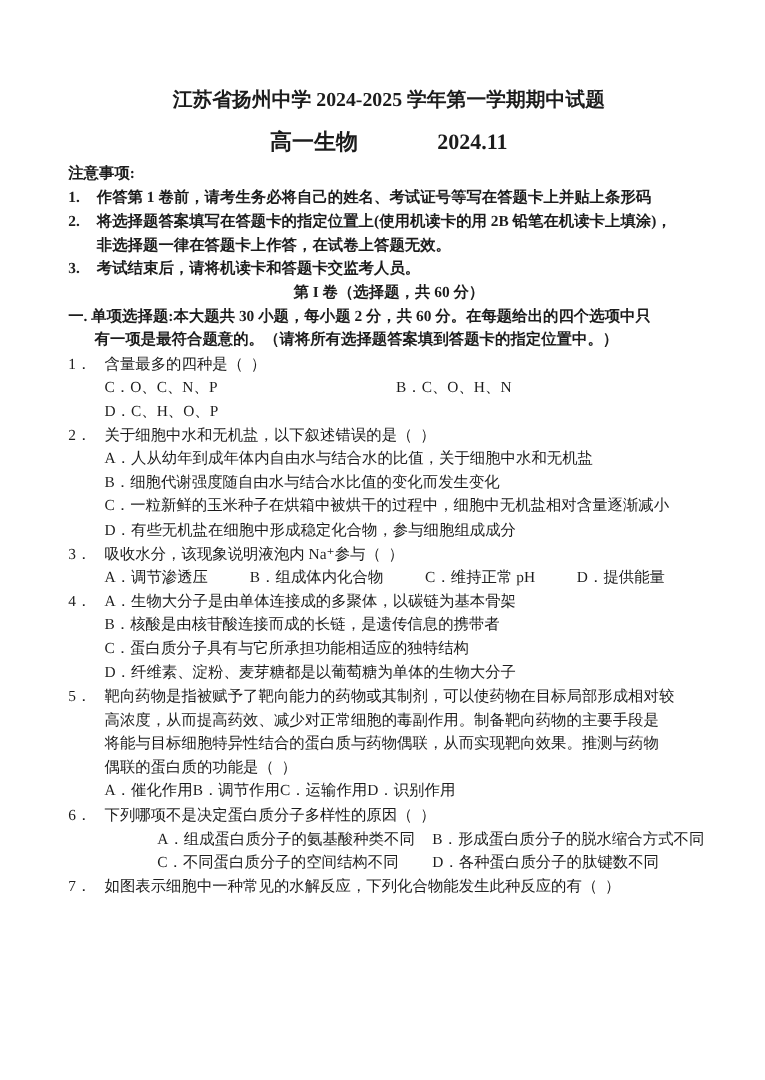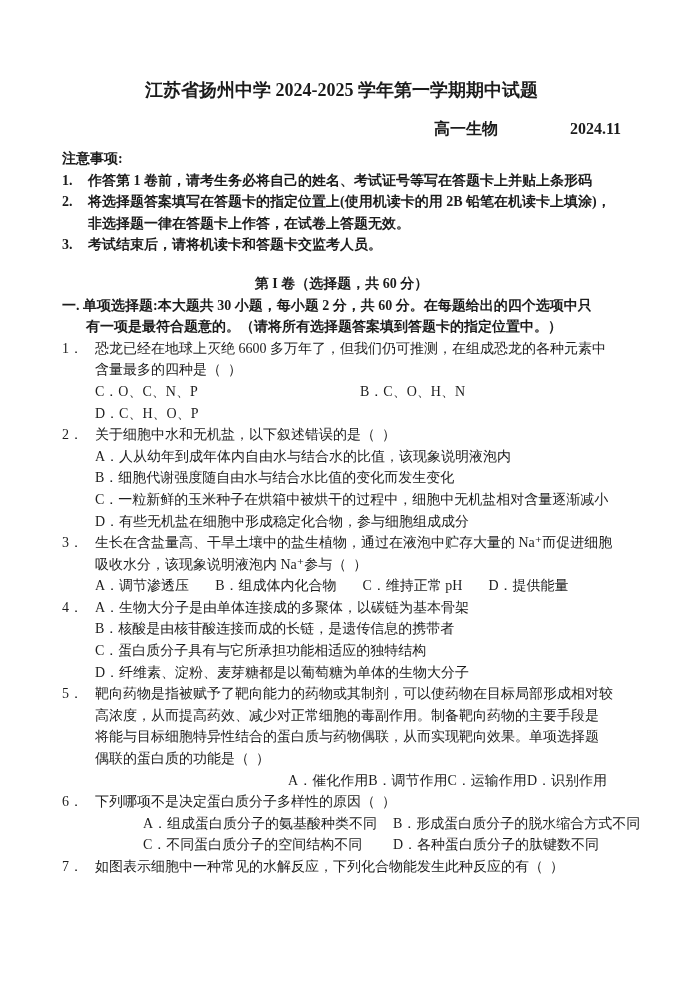--- a/index.html
+++ b/index.html
@@ -8,38 +8,38 @@
     background: #ffffff;
   }
   body {
     width: 695px;
     height: 982px;
     overflow: hidden;
     color: #1c1c1c;
     font-family: "Liberation Serif", "DejaVu Serif", serif;
   }
   .doc {
-    padding: 78px 74px 0 62px;
+    padding: 78px 50px 0 62px;
     font-size: 14px;
     line-height: 21.6px;
   }
   .bold { font-weight: bold; }
   .title {
     text-align: center;
     font-size: 18px;
     line-height: 24px;
     font-weight: bold;
     white-space: nowrap;
   }
   .subtitle {
     margin-top: 16px;
     display: flex;
-    justify-content: flex-end;
+    justify-content: center;
     gap: 72px;
-    font-size: 16px;
+    font-size: 20px;
     line-height: 22px;
     font-weight: bold;
   }
   .meta {
     margin-top: 36px;
     text-align: center;
     font-weight: bold;
     line-height: 20px;
   }
   .notice { margin-top: 8px; }
@@ -48,21 +48,20 @@
   .hang .no {
     flex: none;
     width: 26px;
     white-space: pre;
   }
   .hang .body { flex: 1; min-width: 0; }
   .center-heading {
     text-align: center;
     font-weight: bold;
     white-space: pre;
-    margin-top: 17px;
   }
   .intro-indent { padding-left: 24px; }
   .q { display: flex; }
   .q .no {
     flex: none;
     width: 33px;
     white-space: pre;
   }
   .q-body { flex: 1; min-width: 0; }
   .opt-line { white-space: pre; }
@@ -72,26 +71,26 @@
     white-space: pre;
   }
   .opts-grid6 {
     display: grid;
     grid-template-columns: 250px auto;
     white-space: pre;
     margin-left: 48px;
   }
   .opts-inline {
     display: flex;
-    gap: 26px;
+    gap: 38px;
     white-space: pre;
   }
   .opts-spread {
     display: flex;
-    justify-content: flex-end;
+    justify-content: flex-start;
     padding-right: 14px;
     white-space: pre;
   }
 </style>
 </head>
 <body>
 
 <div class="doc">
 
   <div class="title">江苏省扬州中学 2024-2025 学年第一学期期中试题</div>
@@ -128,45 +127,43 @@
     </div>
   </div>
 
   <div class="center-heading">第 I 卷（选择题，共 60 分）</div>
   <div class="line bold">一. 单项选择题:本大题共 30 小题，每小题 2 分，共 60 分。在每题给出的四个选项中只</div>
   <div class="line bold intro-indent">有一项是最符合题意的。（请将所有选择题答案填到答题卡的指定位置中。）</div>
 
   <div class="q">
     <span class="no">1．</span>
     <div class="q-body">
-      <div class="line">恐龙已经在地球上灭绝 6600 多万年了，但我们仍可推测，在组成恐龙的各种元素中</div>
       <div class="line">含量最多的四种是（  ）</div>
       <div class="opts-grid1">
         <div>C．O、C、N、P</div>
         <div>B．C、O、H、N</div>
         <div>D．C、H、O、P</div>
       </div>
     </div>
   </div>
 
   <div class="q">
     <span class="no">2．</span>
     <div class="q-body">
       <div class="line">关于细胞中水和无机盐，以下叙述错误的是（  ）</div>
-      <div class="opt-line">A．人从幼年到成年体内自由水与结合水的比值，该现象说明液泡内</div>
+      <div class="opt-line">A．人从幼年到成年体内自由水与结合水的比值，关于细胞中水和无机盐</div>
       <div class="opt-line">B．细胞代谢强度随自由水与结合水比值的变化而发生变化</div>
       <div class="opt-line">C．一粒新鲜的玉米种子在烘箱中被烘干的过程中，细胞中无机盐相对含量逐渐减小</div>
       <div class="opt-line">D．有些无机盐在细胞中形成稳定化合物，参与细胞组成成分</div>
     </div>
   </div>
 
   <div class="q">
     <span class="no">3．</span>
     <div class="q-body">
-      <div class="line">生长在含盐量高、干旱土壤中的盐生植物，通过在液泡中贮存大量的 Na⁺而促进细胞</div>
       <div class="line">吸收水分，该现象说明液泡内 Na⁺参与（  ）</div>
       <div class="opts-inline">
         <span>A．调节渗透压</span>
         <span>B．组成体内化合物</span>
         <span>C．维持正常 pH</span>
         <span>D．提供能量</span>
       </div>
     </div>
   </div>
 
@@ -178,21 +175,21 @@
       <div class="opt-line">C．蛋白质分子具有与它所承担功能相适应的独特结构</div>
       <div class="opt-line">D．纤维素、淀粉、麦芽糖都是以葡萄糖为单体的生物大分子</div>
     </div>
   </div>
 
   <div class="q">
     <span class="no">5．</span>
     <div class="q-body">
       <div class="line">靶向药物是指被赋予了靶向能力的药物或其制剂，可以使药物在目标局部形成相对较</div>
       <div class="line">高浓度，从而提高药效、减少对正常细胞的毒副作用。制备靶向药物的主要手段是</div>
-      <div class="line">将能与目标细胞特异性结合的蛋白质与药物偶联，从而实现靶向效果。单项选择题</div>
+      <div class="line">将能与目标细胞特异性结合的蛋白质与药物偶联，从而实现靶向效果。推测与药物</div>
       <div class="line">偶联的蛋白质的功能是（  ）</div>
       <div class="opts-spread">
         <span>A．催化作用</span>
         <span>B．调节作用</span>
         <span>C．运输作用</span>
         <span>D．识别作用</span>
       </div>
     </div>
   </div>
 

